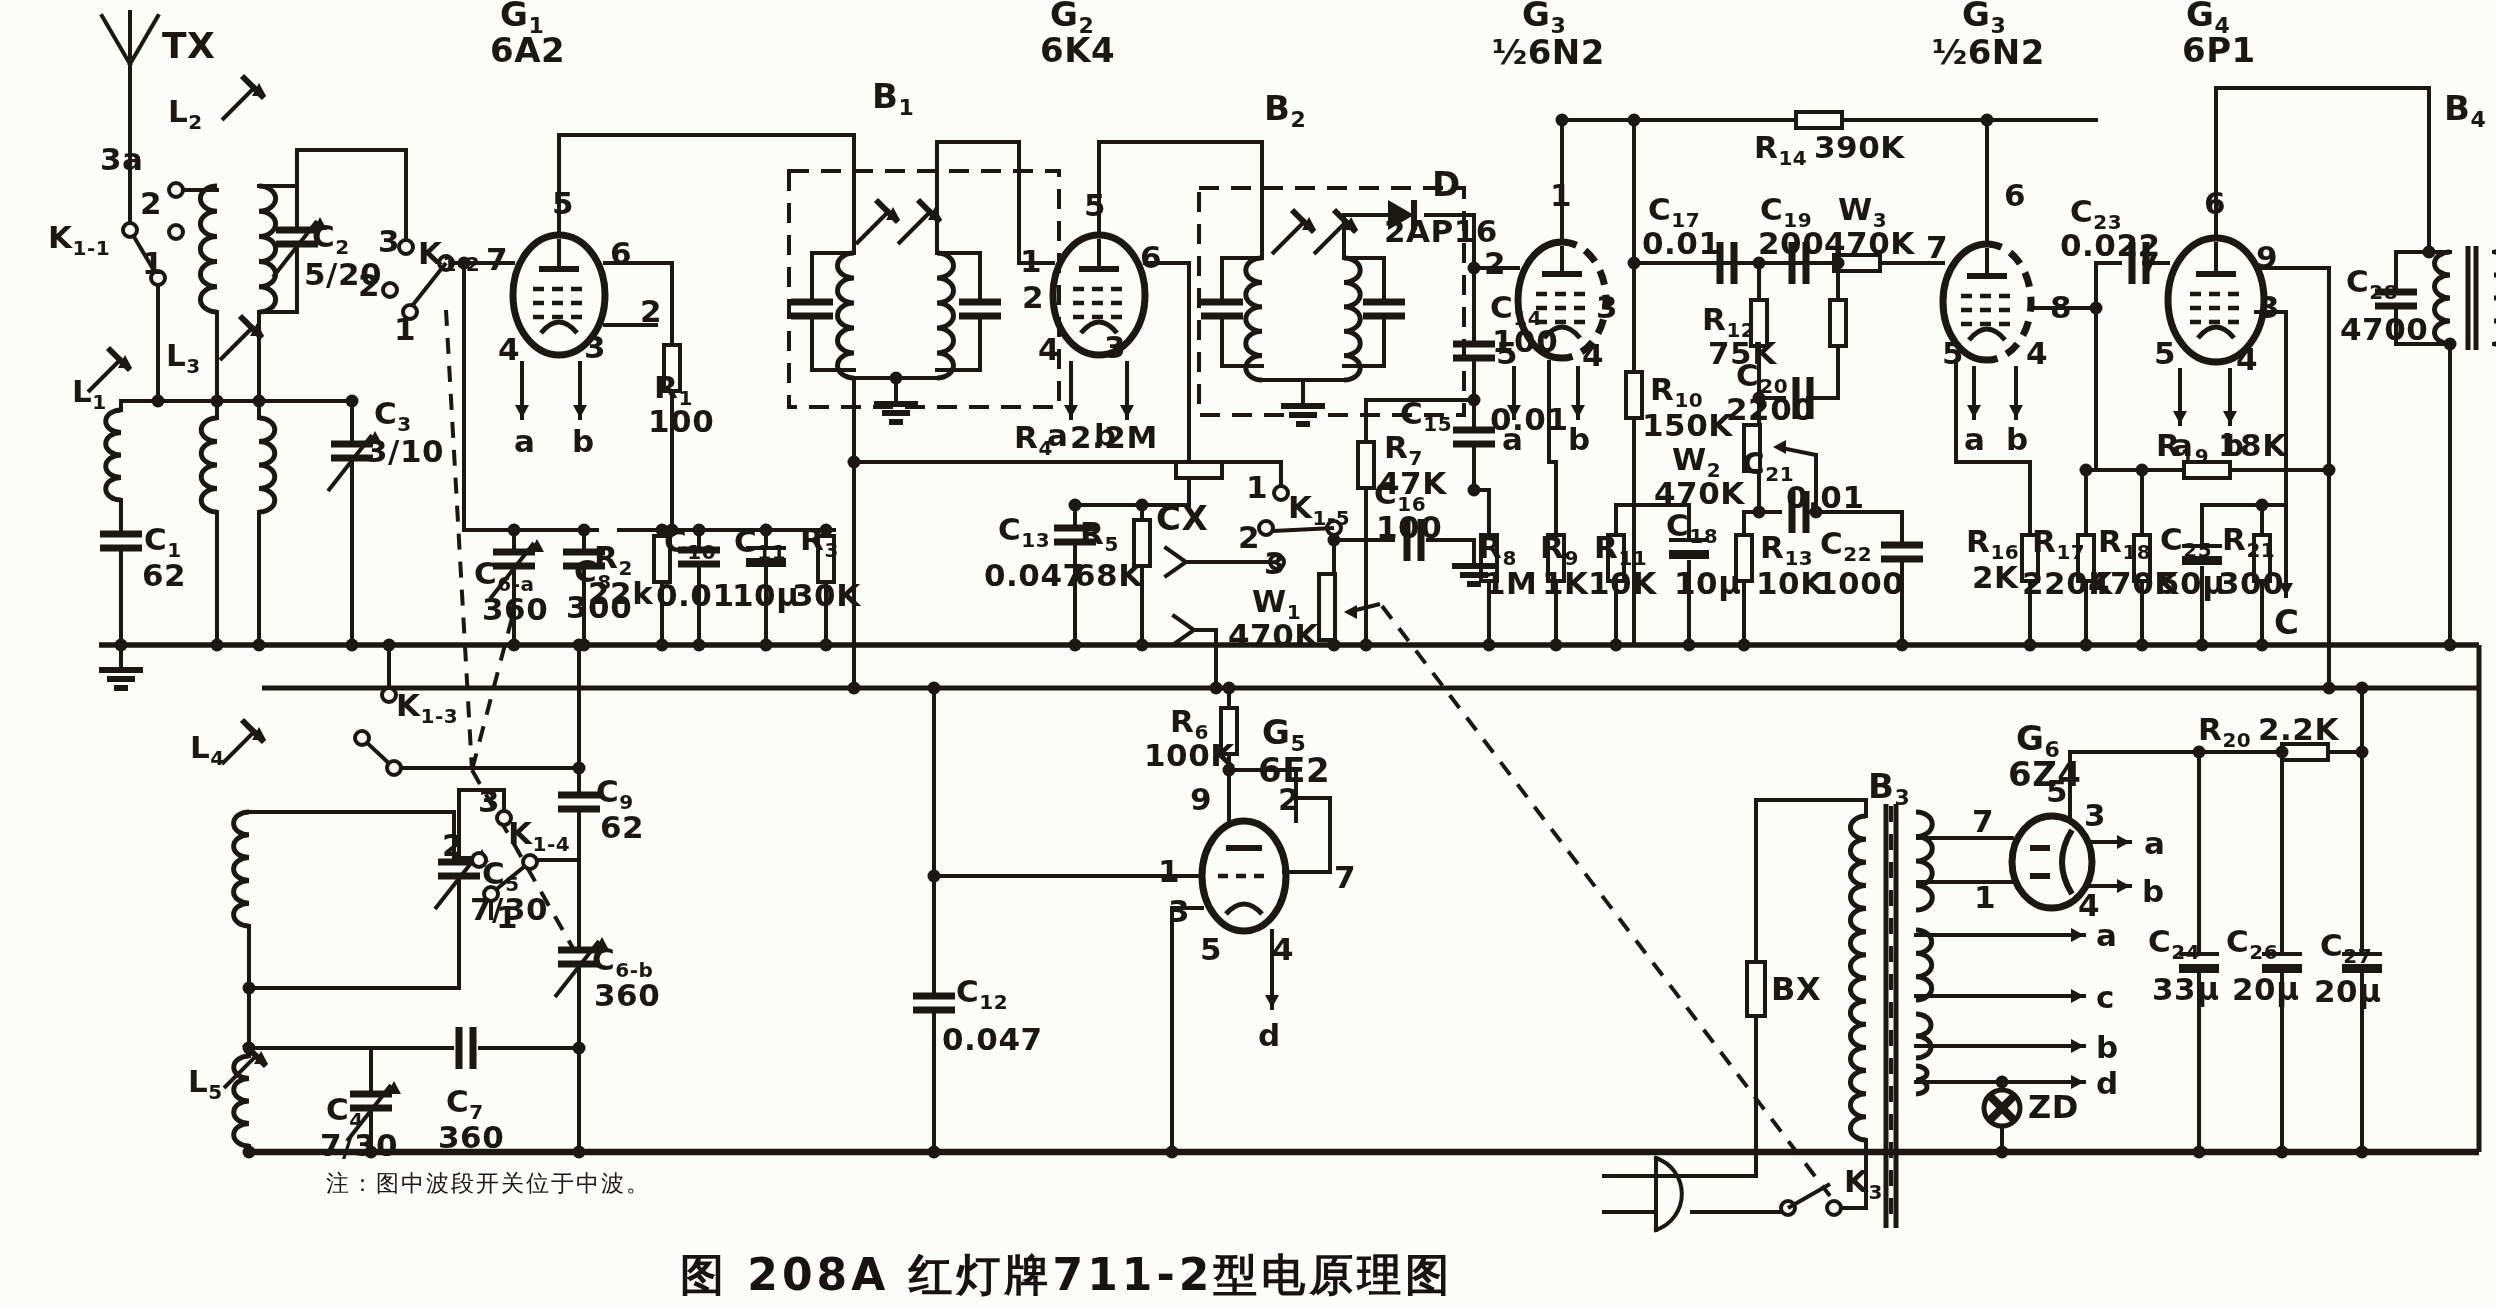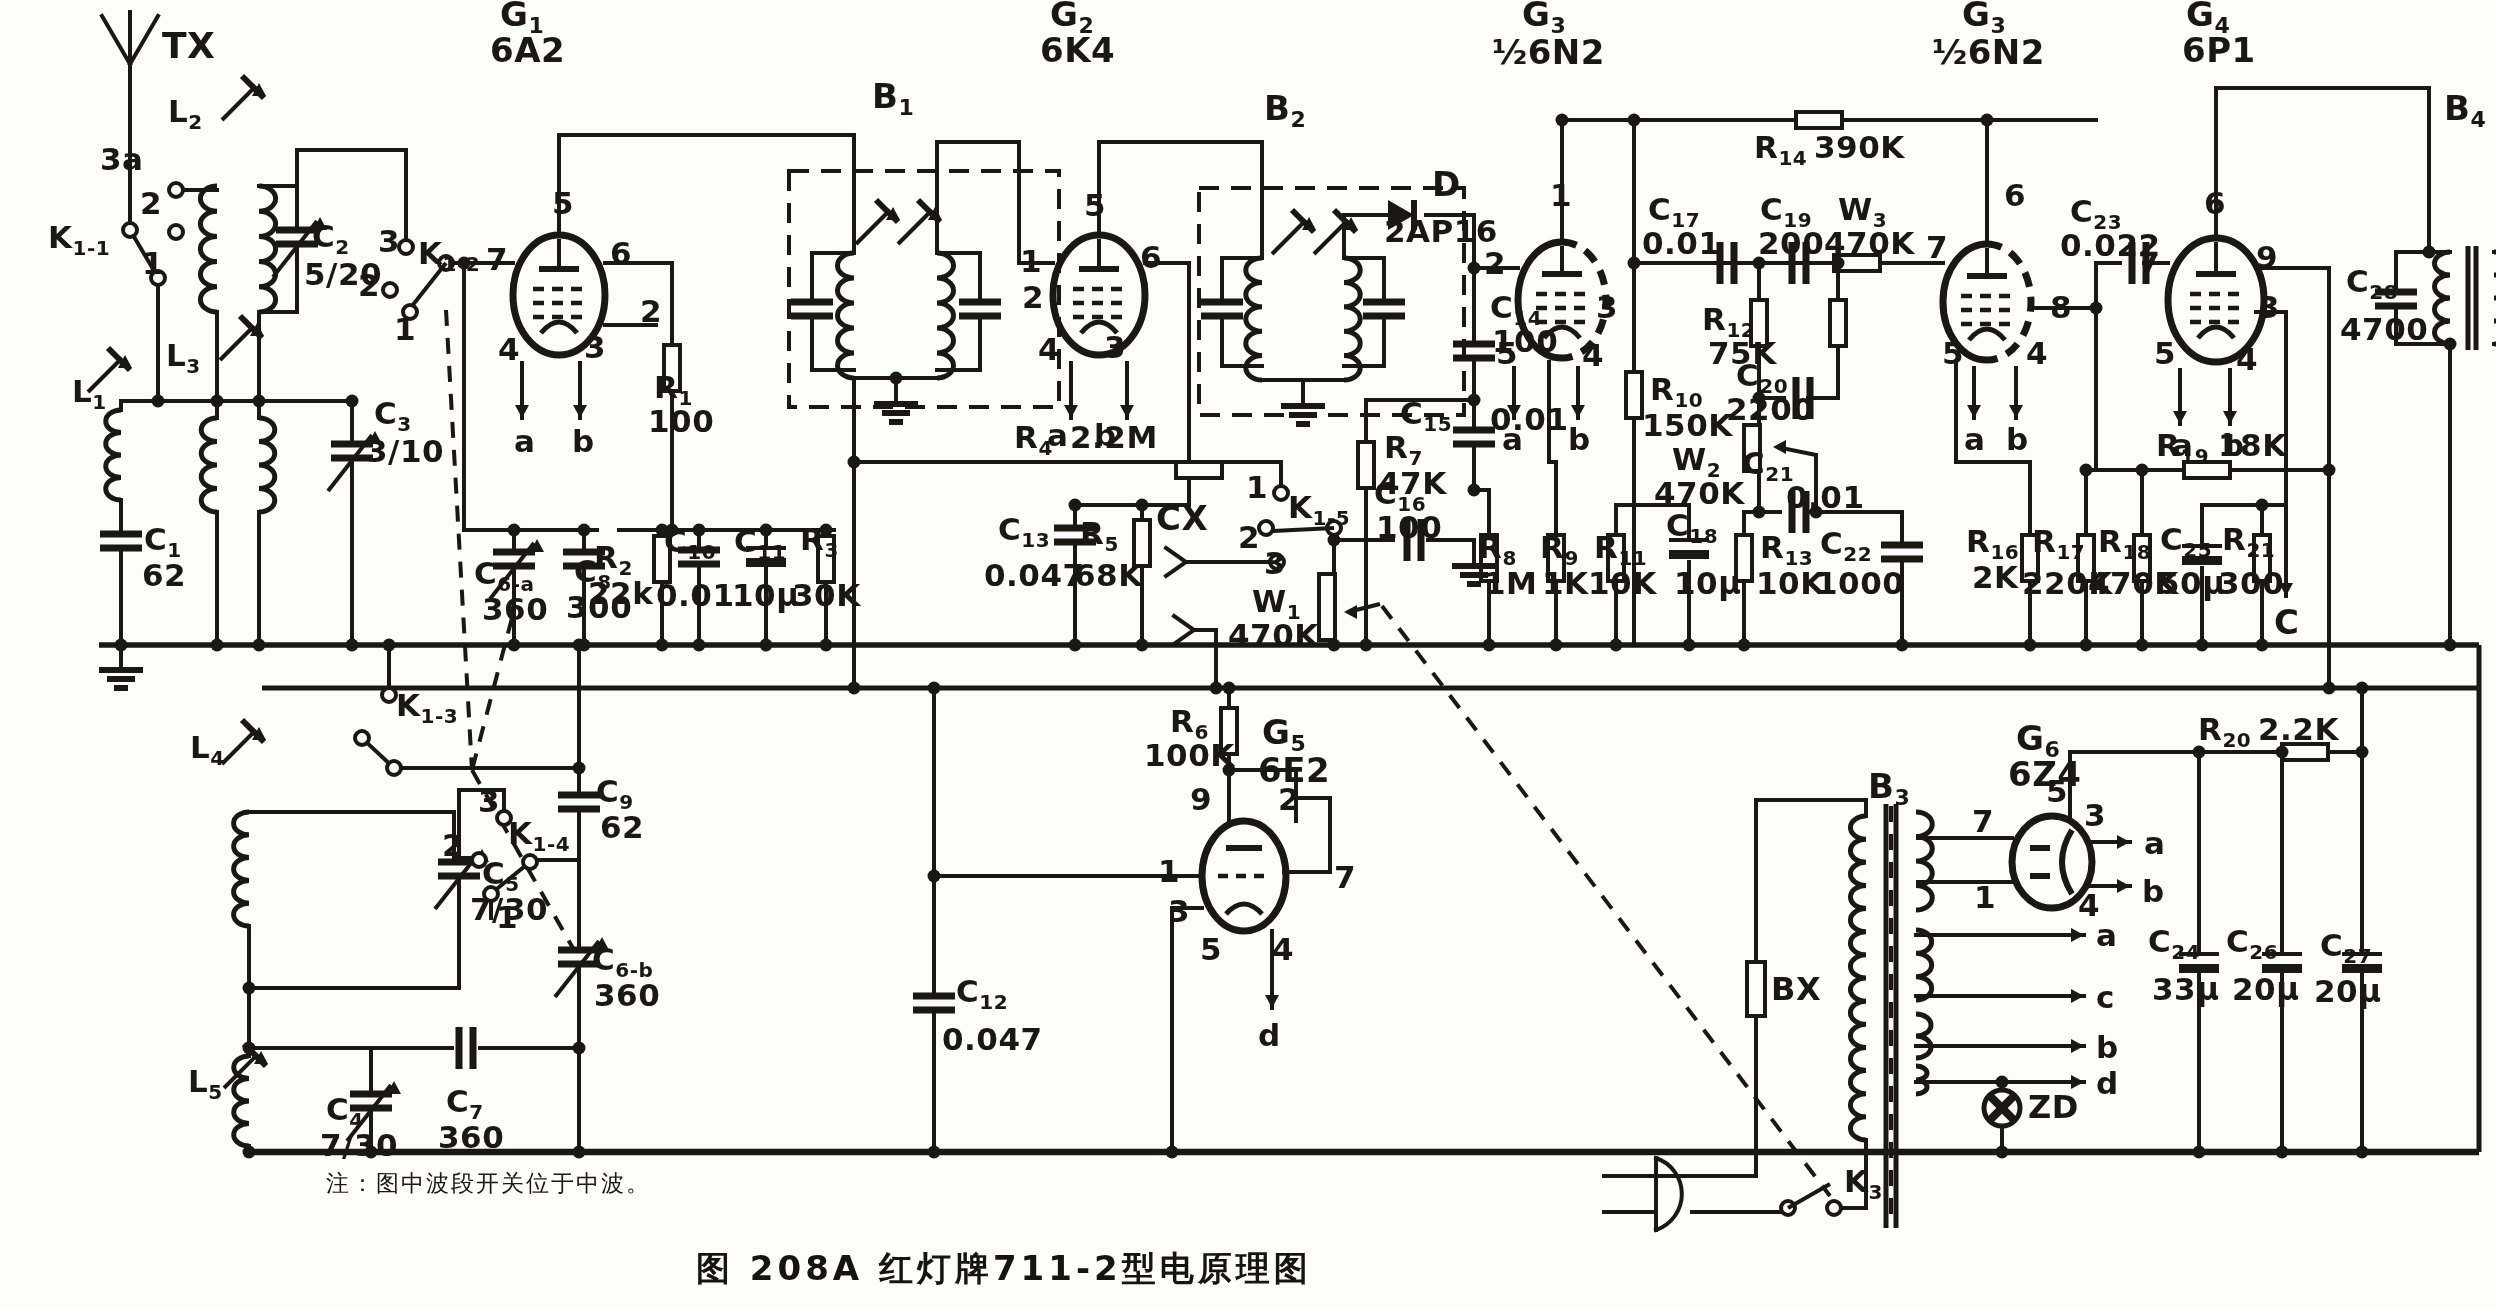--- a/index.html
+++ b/index.html
@@ -6,22 +6,22 @@
   body{
     width:2496px;height:1308px;position:relative;
     background:#fcfcf9;
     font-family:"DejaVu Sans","Liberation Sans",sans-serif;
     overflow:hidden;
   }
   #stage{position:absolute;left:0;top:0;width:2467px;height:1308px;margin-left:44px;}
   svg{display:block;}
   svg text{fill:#1b1713;font-weight:700;letter-spacing:.5px;}
   .caption{
-    position:absolute;left:652px;top:1246px;
-    font-size:34px;font-weight:700;color:#161310;letter-spacing:4px;
+    position:absolute;left:636px;top:1246px;
+    font-size:44px;font-weight:700;color:#161310;letter-spacing:4px;
   }
   .note{
     position:absolute;left:282px;top:1168px;
     font-size:23px;font-weight:400;color:#1b1713;letter-spacing:2px;
   }
 </style>
 </head>
 <body>
 
 <div id="stage">

